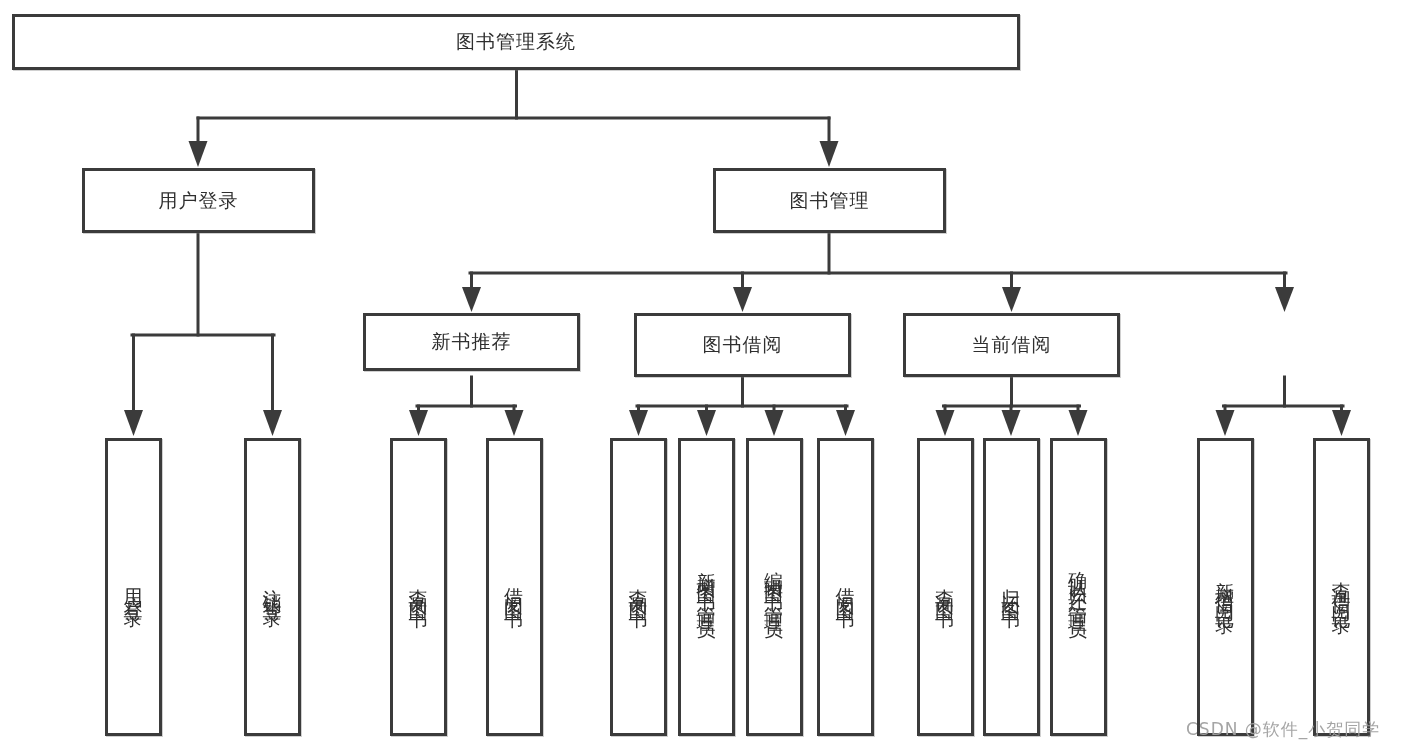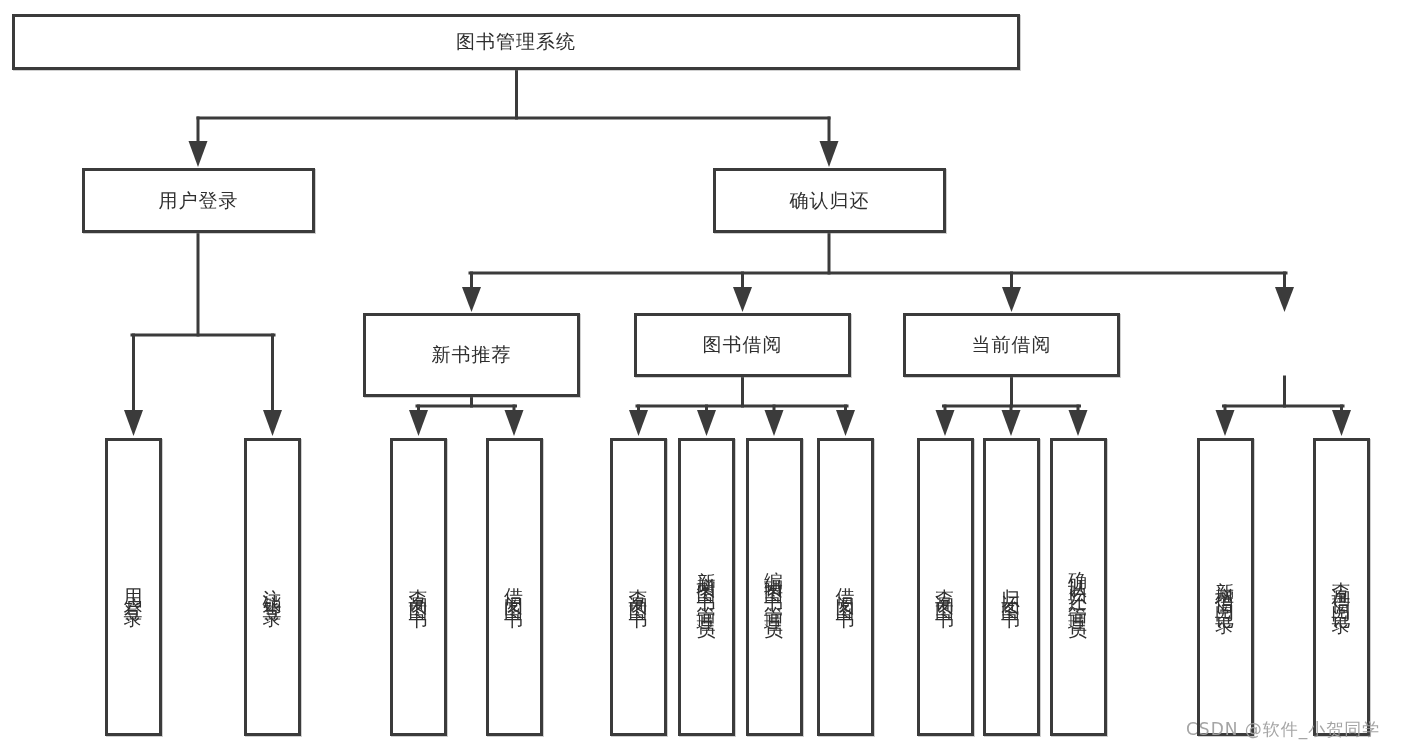--- a/index.html
+++ b/index.html
@@ -110,24 +110,24 @@
   </svg>
 
   <div class="box h" style="left:12px; top:14px; width:1008px; height:56px;">
     <span>图书管理系统</span>
   </div>
 
   <div class="box h" style="left:82px; top:168px; width:233px; height:65px;">
     <span>用户登录</span>
   </div>
   <div class="box h" style="left:713px; top:168px; width:233px; height:65px;">
-    <span>确认归还</span>
+    <span>图书管理</span>
   </div>
 
-  <div class="box h" style="left:363px; top:313px; width:217px; height:84px;text-align:center;">
+  <div class="box h" style="left:363px; top:313px; width:217px; height:58px;text-align:center;">
     <span>新书推荐</span>
   </div>
   <div class="box h" style="left:903px; top:313px; width:217px; height:64px;">
     <span>当前借阅</span>
   </div>
   <div class="box h" style="left:634px; top:313px; width:217px; height:64px;">
     <span>图书借阅</span>
   </div>
 
   <div class="box v" style="left:105px; top:438px; width:57px; height:298px;">

